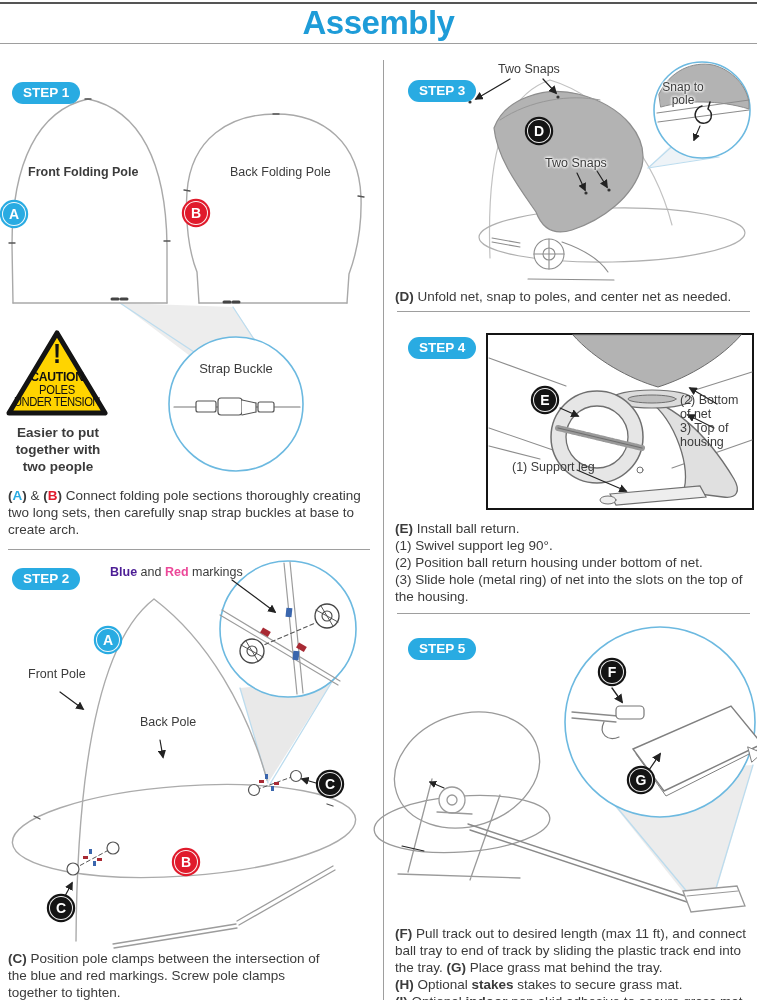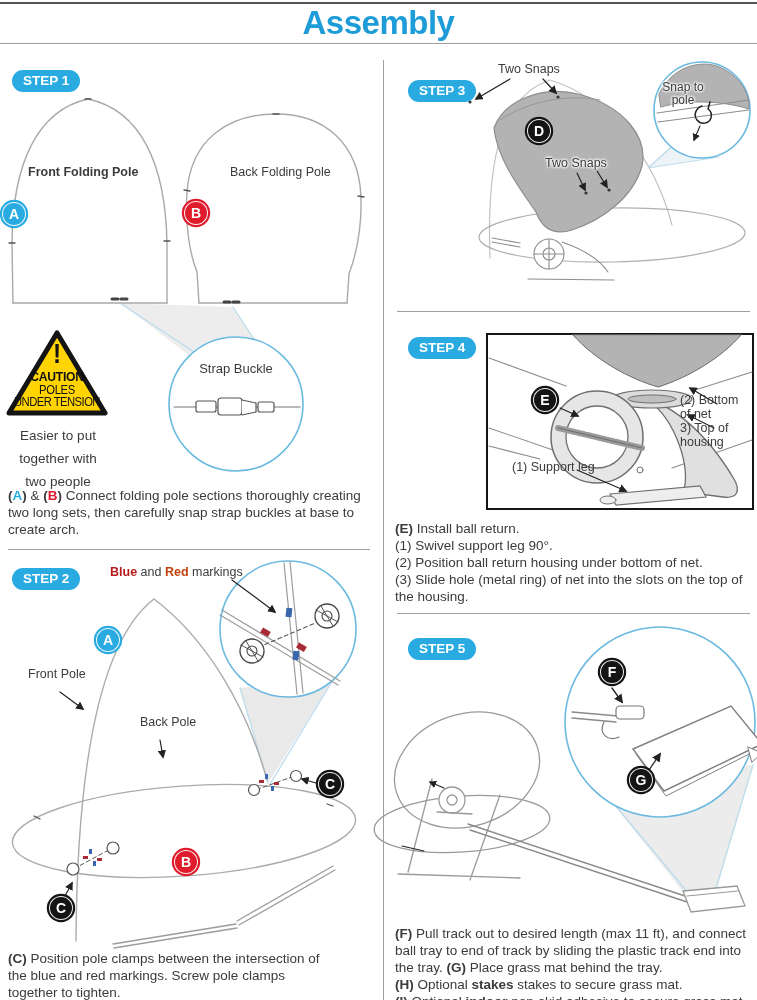--- a/index.html
+++ b/index.html
@@ -238,53 +238,54 @@
         <polygon points="748,747 762,753 752,762" fill="#fff" stroke="#808080" stroke-width="1"></polygon>
       </g>
 
       <g stroke="#222" stroke-width="1.3" marker-end="url(#ah)">
         <path d="M612,688 L622,702"></path>
         <path d="M649,770 L660,754"></path>
       </g>
     </g>
   </svg>
 
-  <div class="badge" style="left:12px;top:70px;">STEP 1</div>
+  <div class="badge" style="left:12px;top:82px;">STEP 1</div>
   <div class="label" style="left:28px;top:166px;font-weight:bold;">Front Folding Pole</div>
   <div class="label" style="left:230px;top:166px;">Back Folding Pole</div>
   <div class="marker blue" style="left:2px;top:202px;">A</div>
   <div class="marker red" style="left:184px;top:201px;">B</div>
   <div class="caution-text">
     <div class="mark">!</div>
     <div class="l1">CAUTION</div>
     <div class="l2">POLES</div>
     <div class="l3">UNDER TENSION</div>
   </div>
-  <div class="label center" style="left:2px;top:424px;width:112px;font-size:13.5px;line-height:23px;">Easier to put
+  <div class="label center" style="left:2px;top:424px;width:112px;font-size:13.5px;line-height:17px;font-weight:bold;">Easier to put
 together with
 two people</div>
   <div class="label center" style="left:176px;top:362px;width:120px;font-size:13px;text-align:center;">Strap Buckle</div>
   <div class="para" style="left:8px;top:487px;width:356px;"><span style="font-weight: bold;">(</span><span style="font-weight: bold; color: rgb(41, 171, 226);">A</span><span style="font-weight: bold;">)</span><span> &amp; </span><span style="font-weight: bold;">(</span><span style="font-weight: bold; color: rgb(224, 27, 44);">B</span><span style="font-weight: bold;">)</span><span> Connect folding pole sections thoroughly creating two long sets, then carefully snap strap buckles at base to create arch.</span></div>
 
   <div class="badge" style="left:12px;top:568px;">STEP 2</div>
-  <div class="label" style="left:110px;top:566px;"><span style="font-weight: bold; color: #b91c1c;">Blue</span><span> and </span><span style="font-weight: bold; color: #c2410c;">Red</span><span> markings</span></div>
+  <div class="label" style="left:110px;top:566px;"><span style="font-weight: bold; color: #4c1d95;">Blue</span><span> and </span><span style="font-weight: bold; color: #ec4899;">Red</span><span> markings</span></div>
   <div class="label" style="left:28px;top:668px;">Front Pole</div>
   <div class="label" style="left:140px;top:716px;">Back Pole</div>
   <div class="marker blue" style="left:96px;top:628px;">A</div>
   <div class="marker red" style="left:174px;top:850px;">B</div>
   <div class="marker black" style="left:318px;top:772px;">C</div>
   <div class="marker black" style="left:49px;top:896px;">C</div>
   <div class="para" style="left:8px;top:950px;width:330px;"><span style="font-weight: bold;">(C)</span><span> Position pole clamps between the intersection of the blue and red markings. Screw pole clamps together to tighten.</span></div>
 
   <div class="badge" style="left:408px;top:80px;">STEP 3</div>
   <div class="label" style="left:498px;top:63px;">Two Snaps</div>
   <div class="label halo" style="left:545px;top:157px;">Two Snaps</div>
   <div class="label center halo" style="left:656px;top:81px;width:54px;font-size:12px;">Snap to
 pole</div>
   <div class="marker black" style="left:527px;top:119px;">D</div>
+  <div class="para" style="left:395px;top:288px;width:360px;"><span style="font-weight: bold;">(D)</span><span> Unfold net, snap to poles, and center net as needed.</span></div>
 
   <div class="badge" style="left:408px;top:337px;">STEP 4</div>
   <div class="marker black" style="left:533px;top:388px;">E</div>
   <div class="label" style="left:680px;top:394px;">(2)  Bottom
 of net</div>
   <div class="label" style="left:680px;top:422px;">3) Top of
 housing</div>
   <div class="label" style="left:512px;top:461px;">(1) Support leg</div>
   <div class="para" style="left:395px;top:520px;width:362px;">
     <div><span style="font-weight: bold;">(E)</span><span> Install ball return.</span></div>

